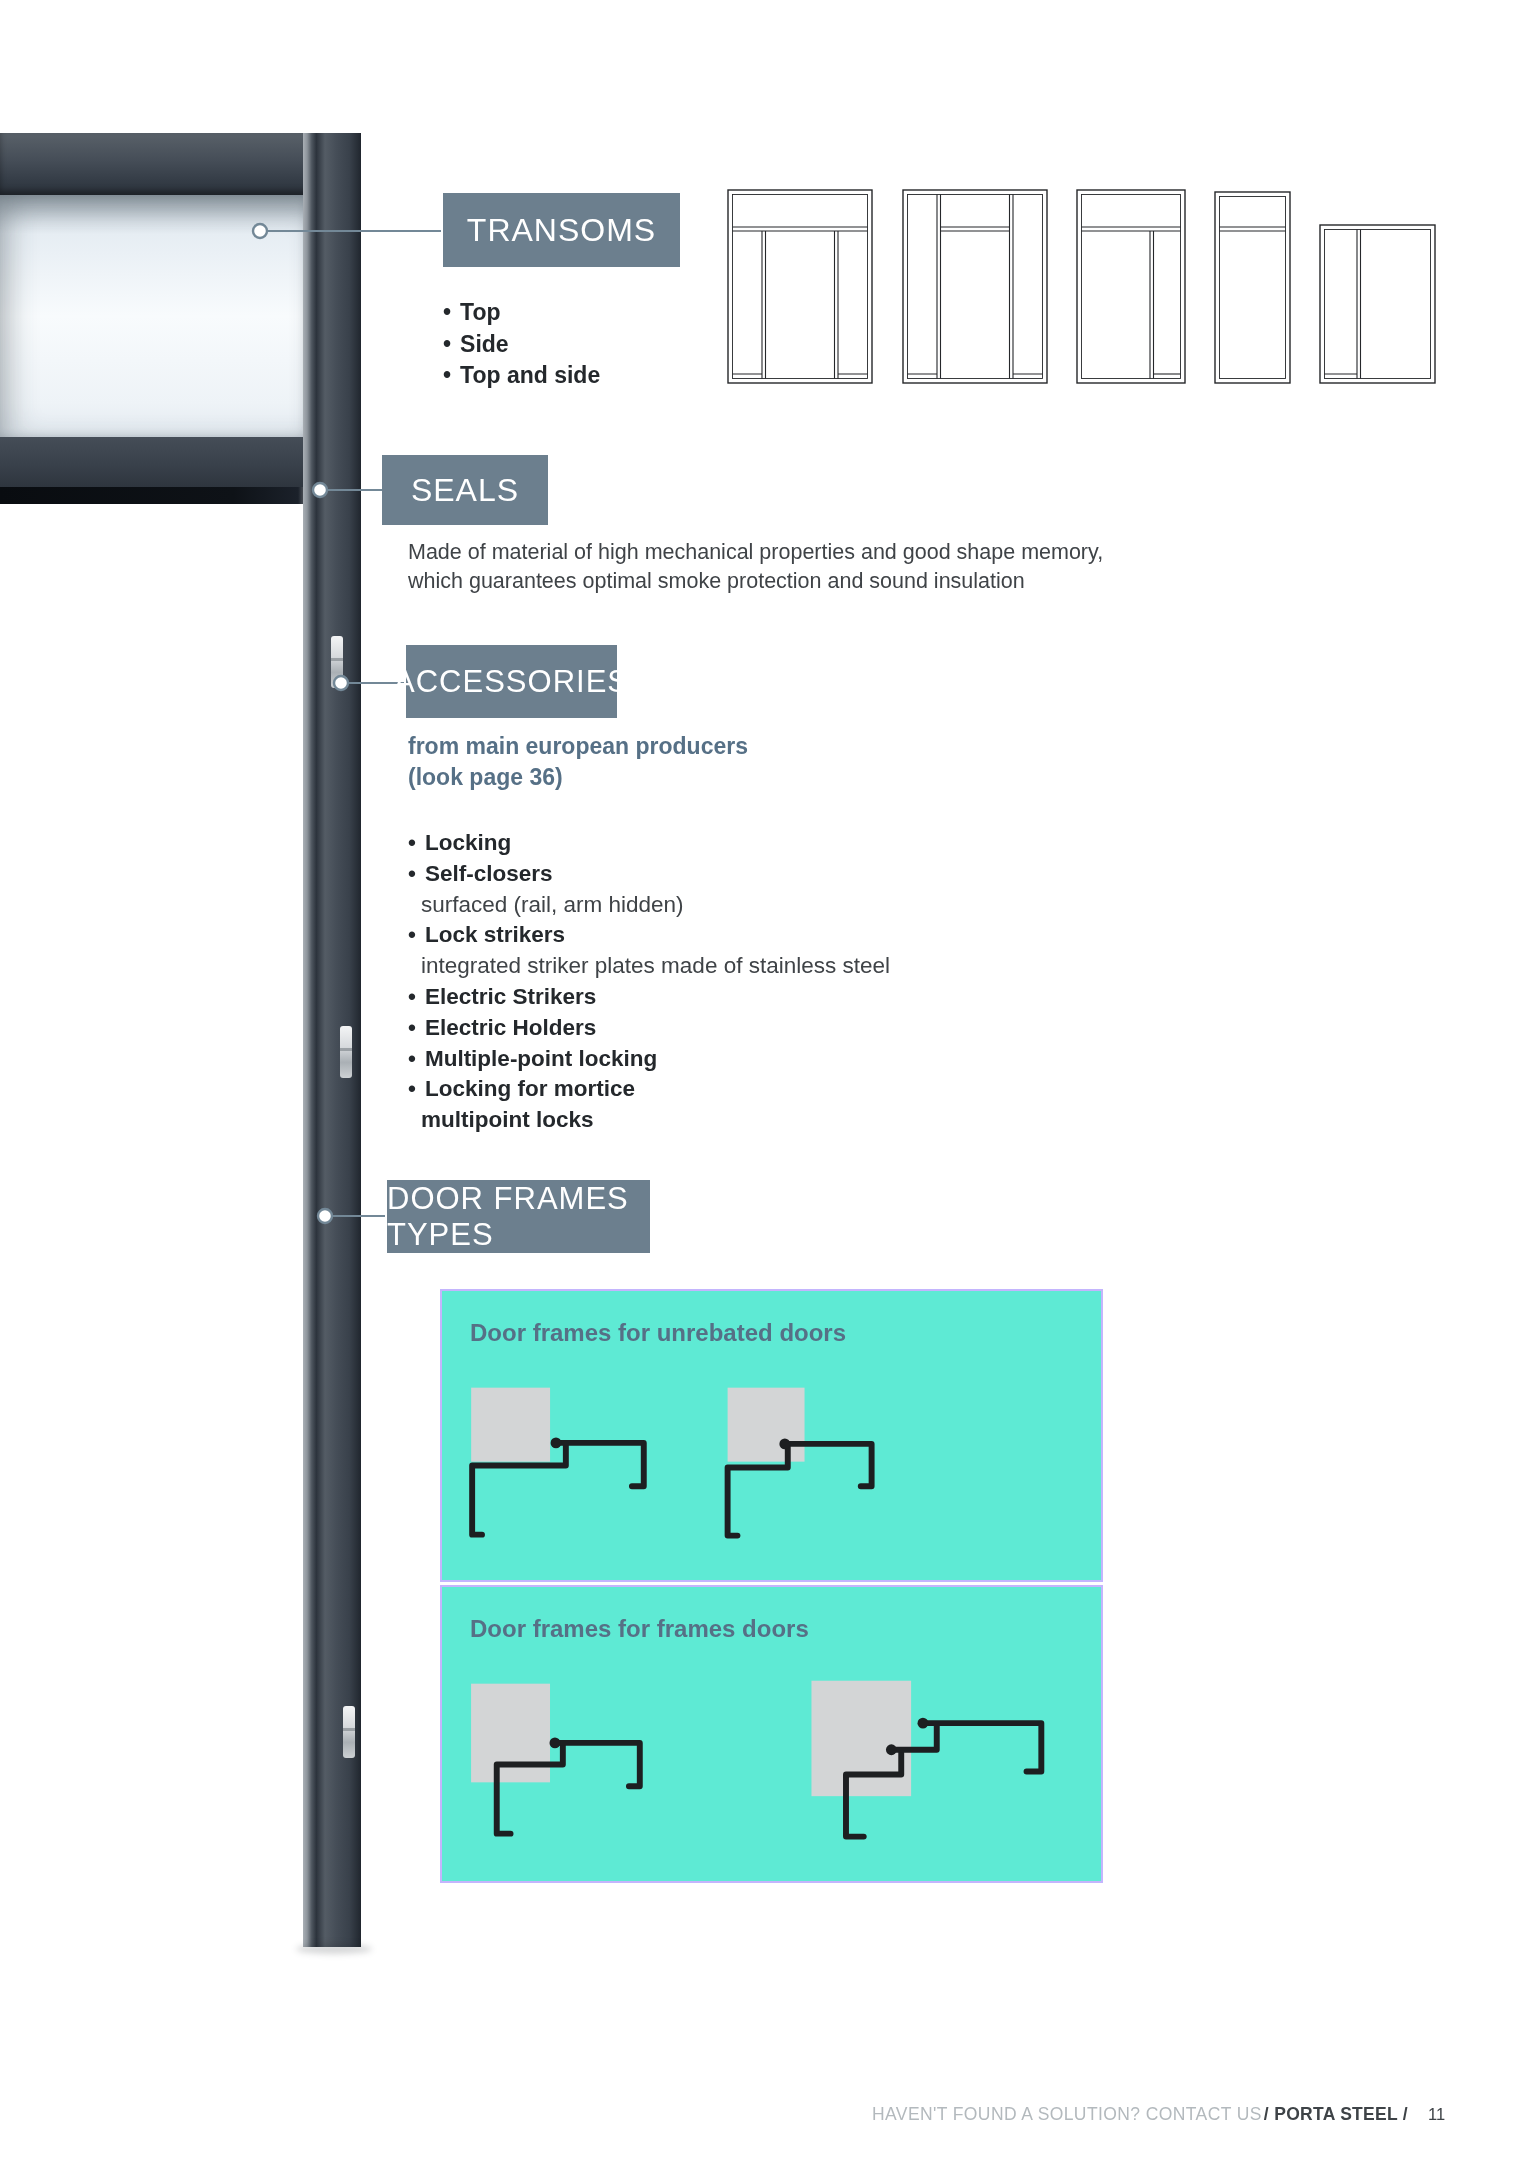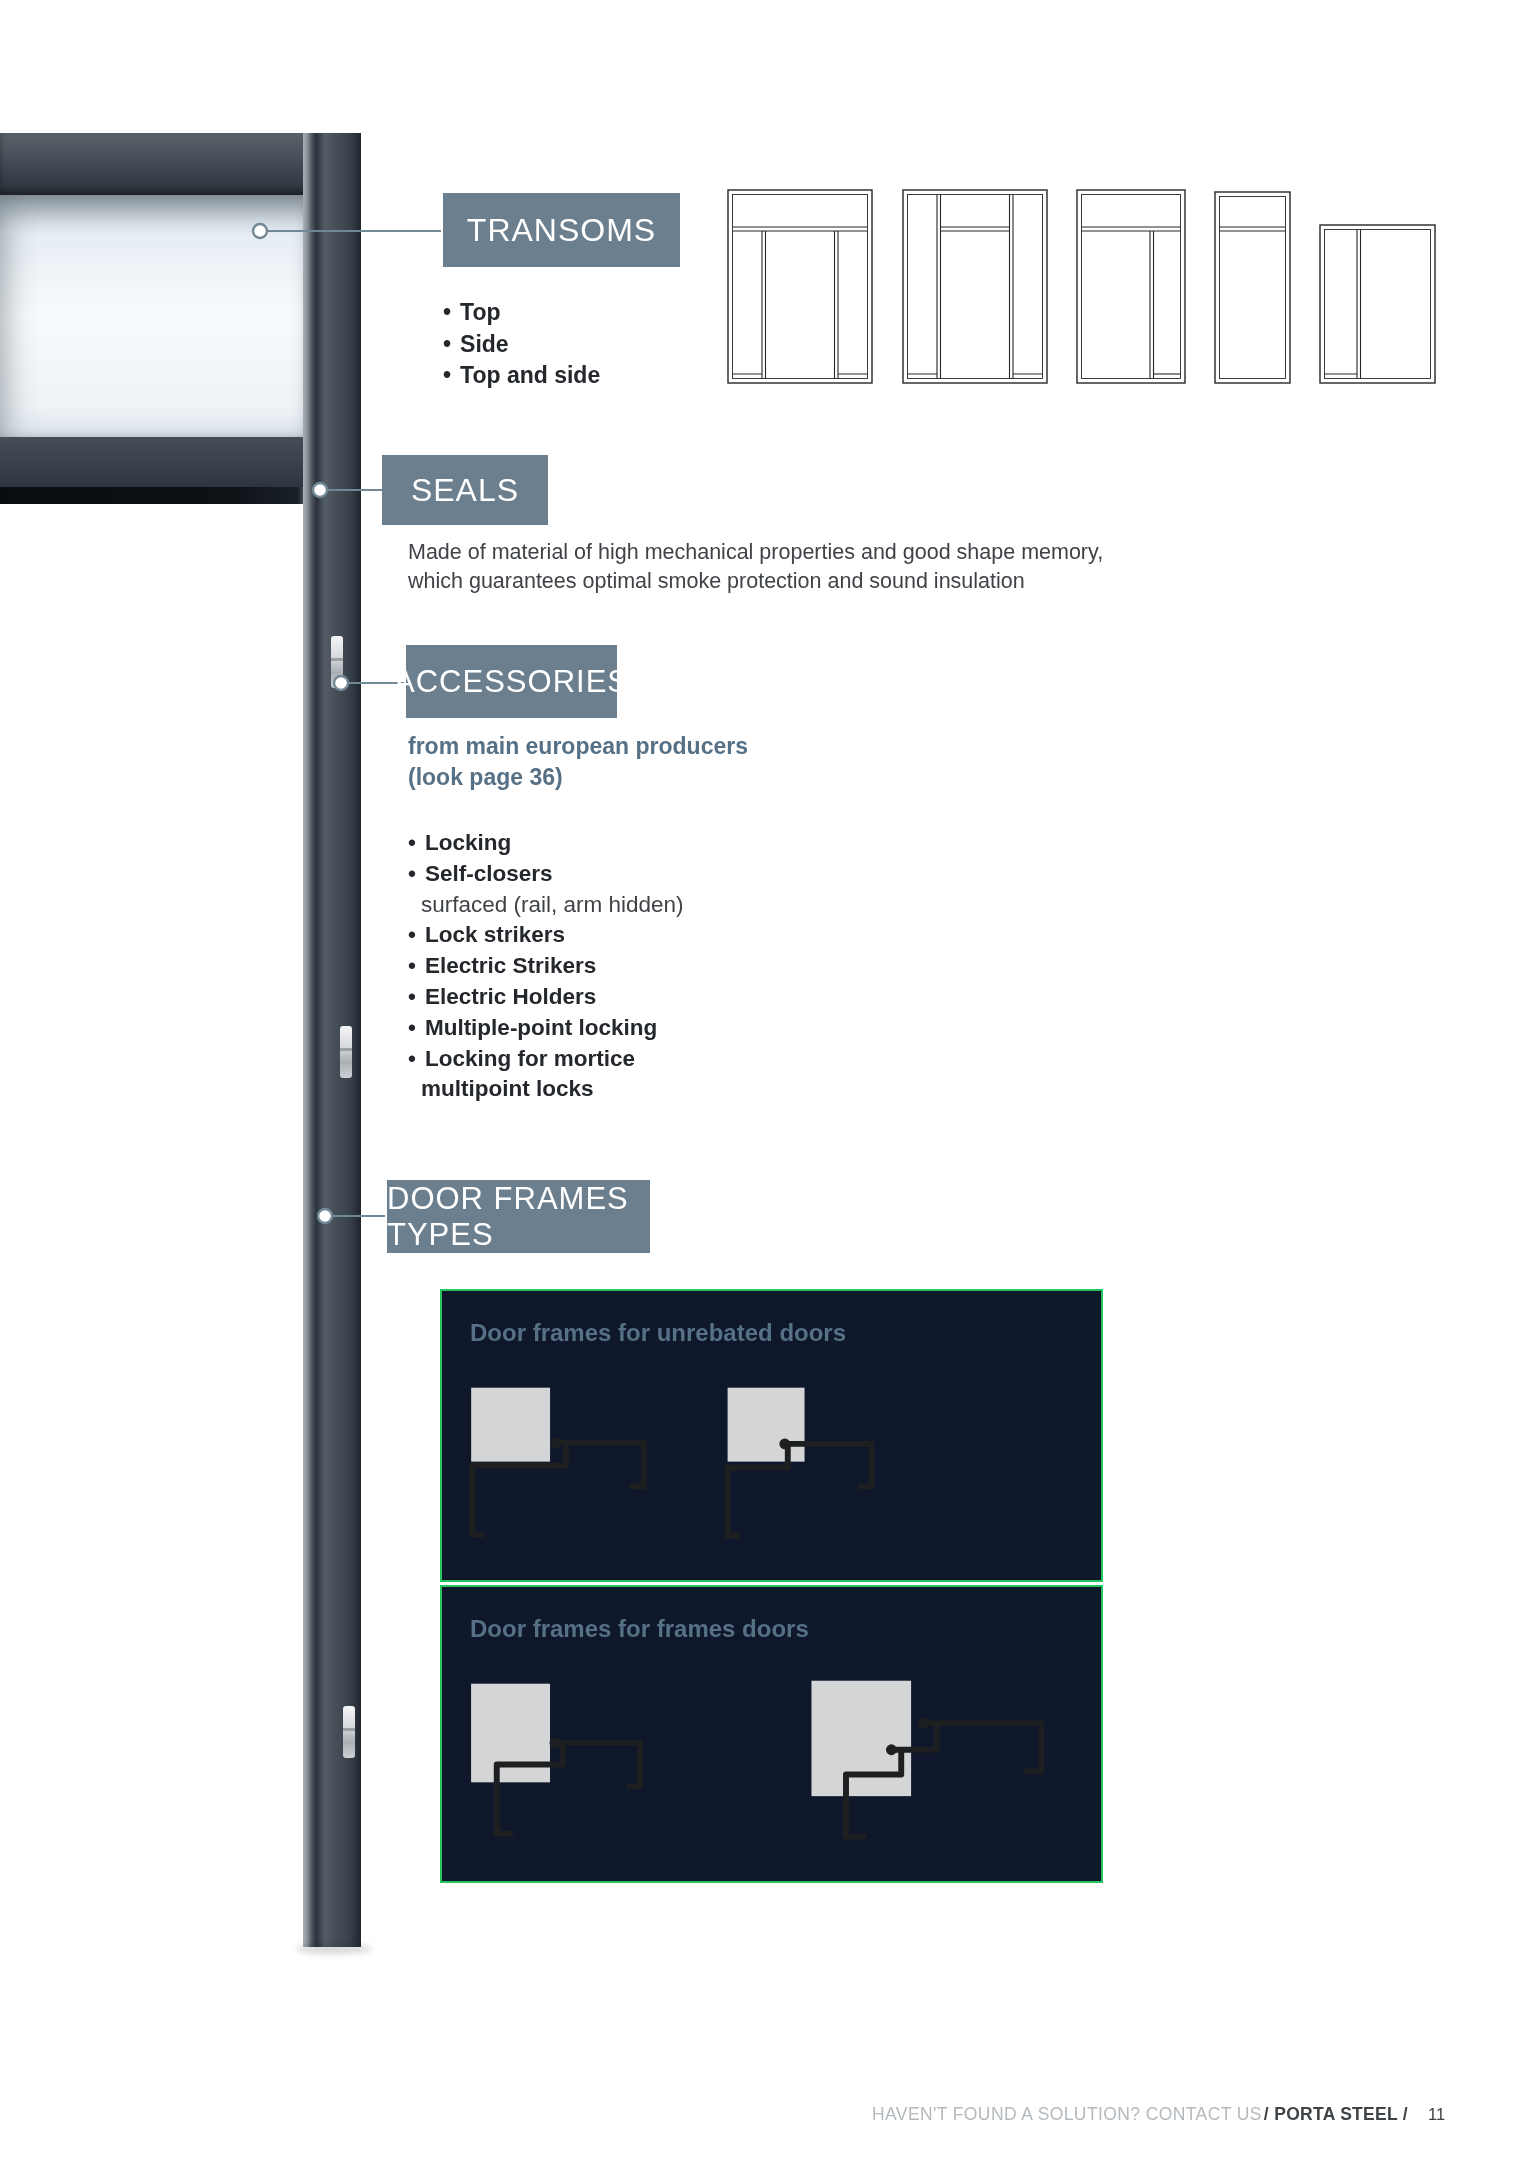--- a/index.html
+++ b/index.html
@@ -39,21 +39,21 @@
   .bullets{font-size:23px;font-weight:700;color:#24282c;line-height:31.5px;}
   .bullets .row{display:flex;gap:9px;}
   .desc{font-size:21.5px;color:#3f4347;line-height:29px;}
   .slate-bold{font-size:23px;font-weight:700;color:#567086;line-height:31px;}
   .acc-list{font-size:22.5px;line-height:30.8px;color:#24282c;}
   .acc-list .item{display:flex;gap:9px;font-weight:700;}
   .acc-list .sub{font-weight:400;color:#3f4347;padding-left:13px;}
   .acc-list .cont{font-weight:700;padding-left:13px;}
 
   
-  .tbox{border:2px solid #22c55e;background:#0f172a;}
+  .tbox{border:2px solid #c4b5fd;background:#5eead4;}
   .tbox .ttl{position:absolute;left:28px;top:28px;font-size:24px;font-weight:700;color:#567086;}
 
   
   .footer{display:flex;align-items:baseline;gap:2px;white-space:nowrap;}
   .f-muted{font-size:17.5px;color:#b3b9bd;letter-spacing:.4px;}
   .f-brand{font-size:17.5px;color:#3e4347;font-weight:600;letter-spacing:.3px;}
   .f-page{font-size:16.5px;color:#3e4347;margin-left:18px;}
 
   svg{display:block;}
 </style>
@@ -163,20 +163,21 @@
   </div>
   <div class="item">
     <span>•</span>
     <span>Self-closers</span>
   </div>
   <div class="sub">surfaced (rail, arm hidden)</div>
   <div class="item">
     <span>•</span>
     <span>Lock strikers</span>
   </div>
+  <div class="sub">integrated striker plates made of stainless steel</div>
   <div class="item">
     <span>•</span>
     <span>Electric Strikers</span>
   </div>
   <div class="item">
     <span>•</span>
     <span>Electric Holders</span>
   </div>
   <div class="item">
     <span>•</span>

